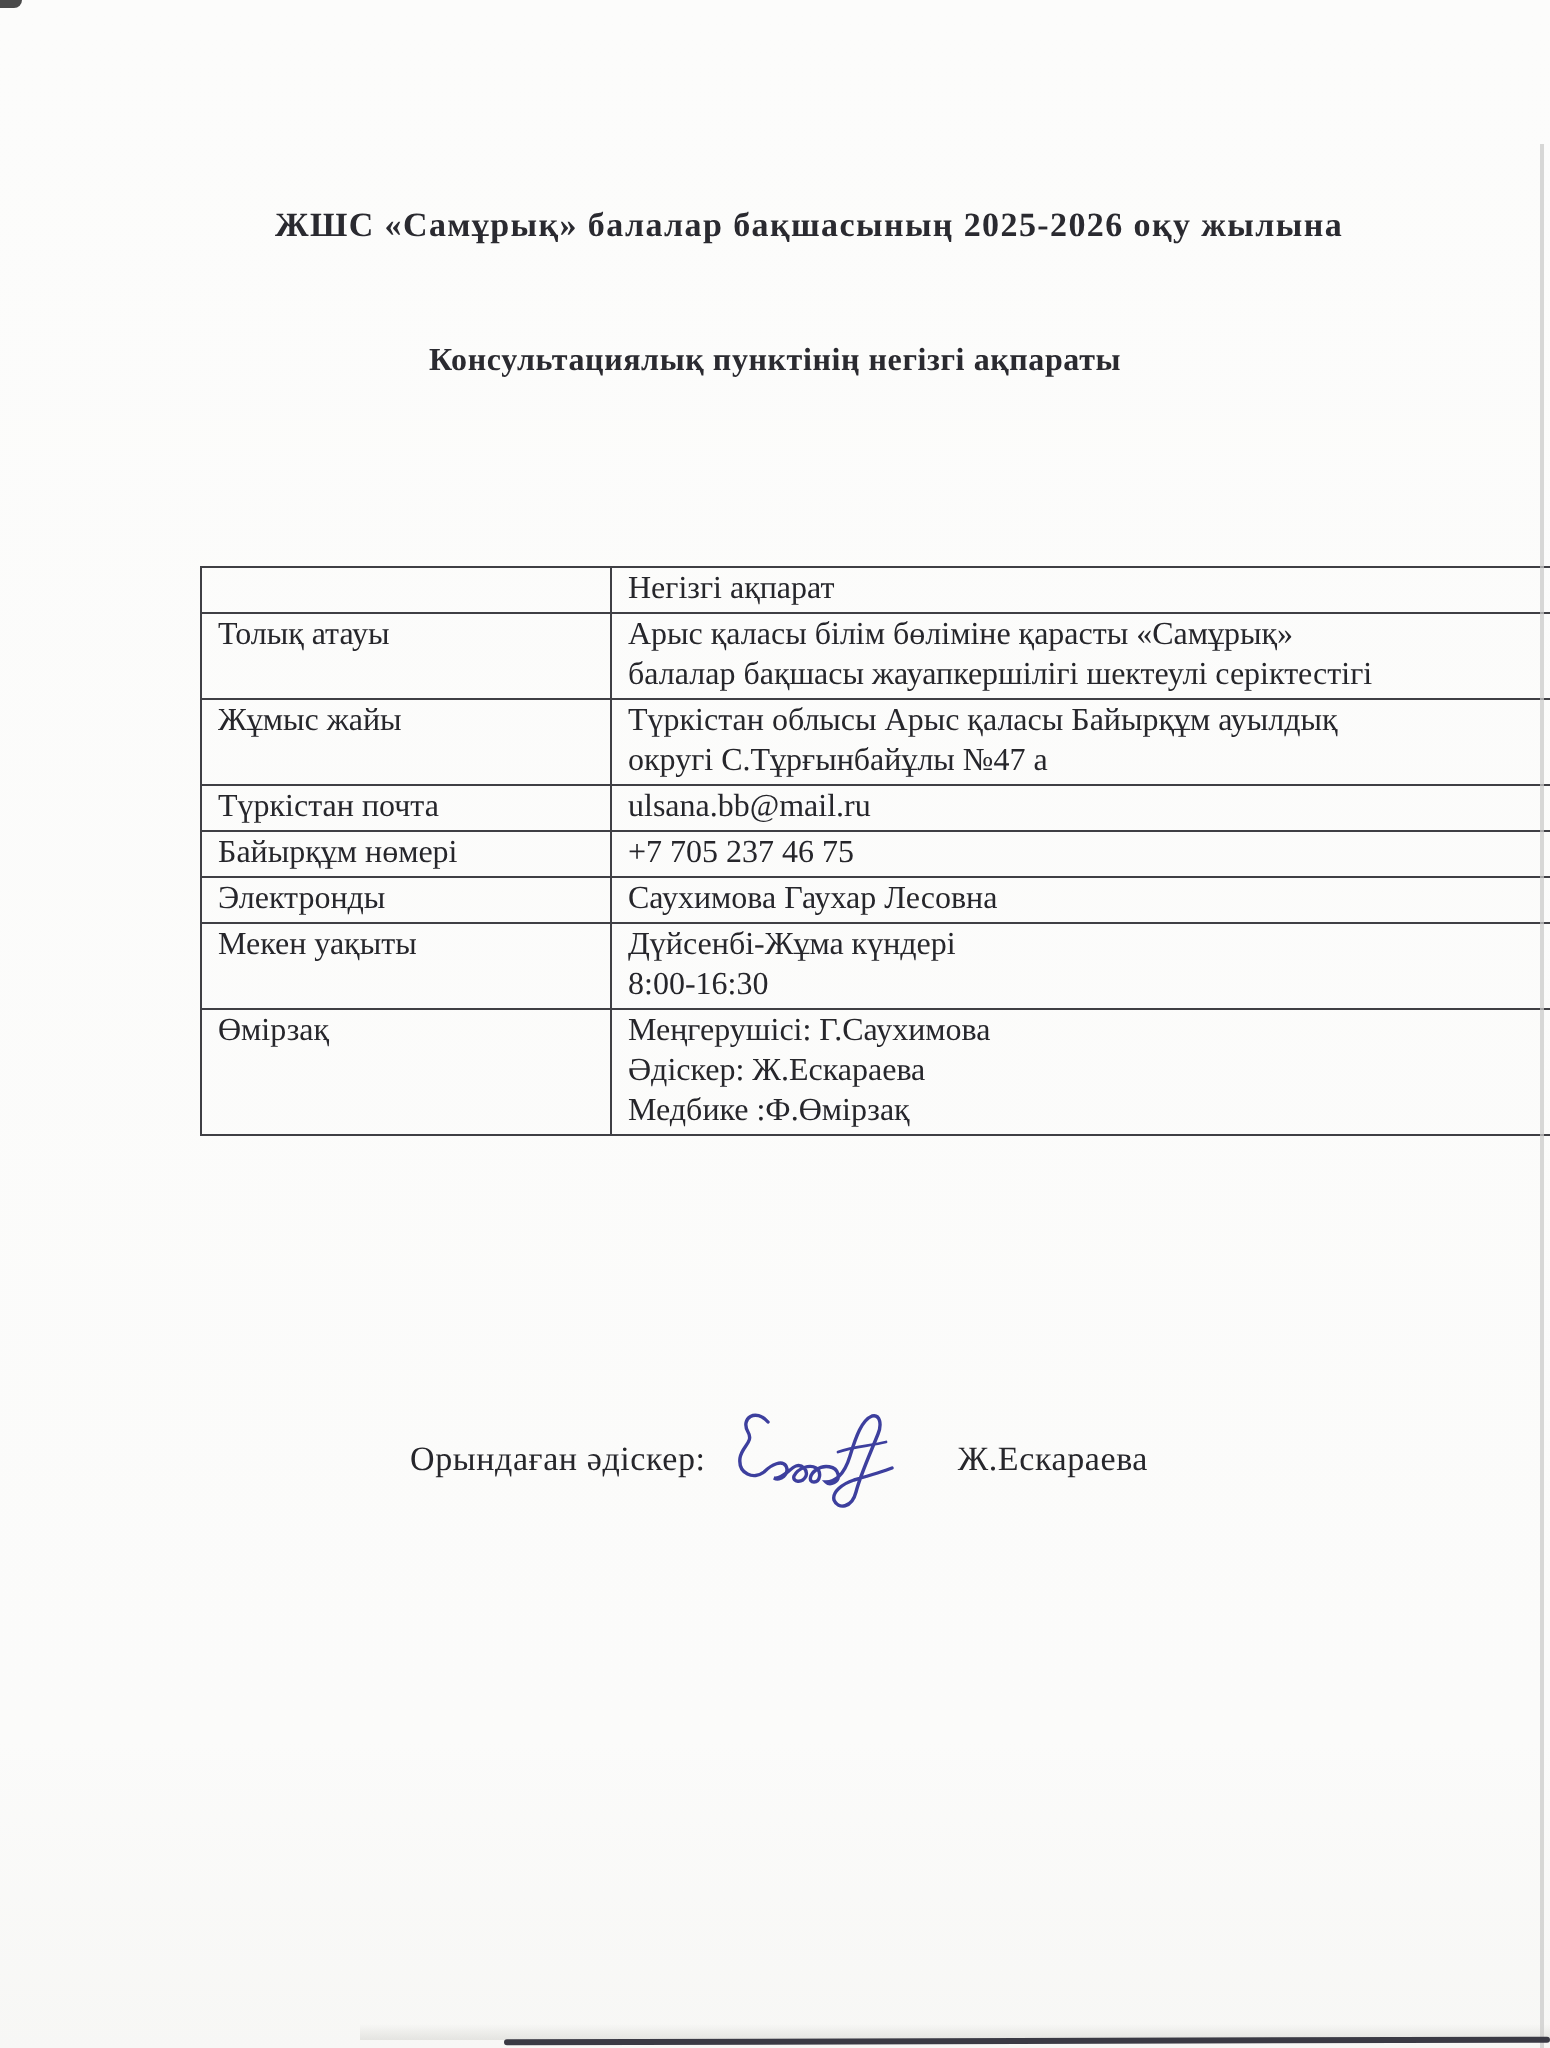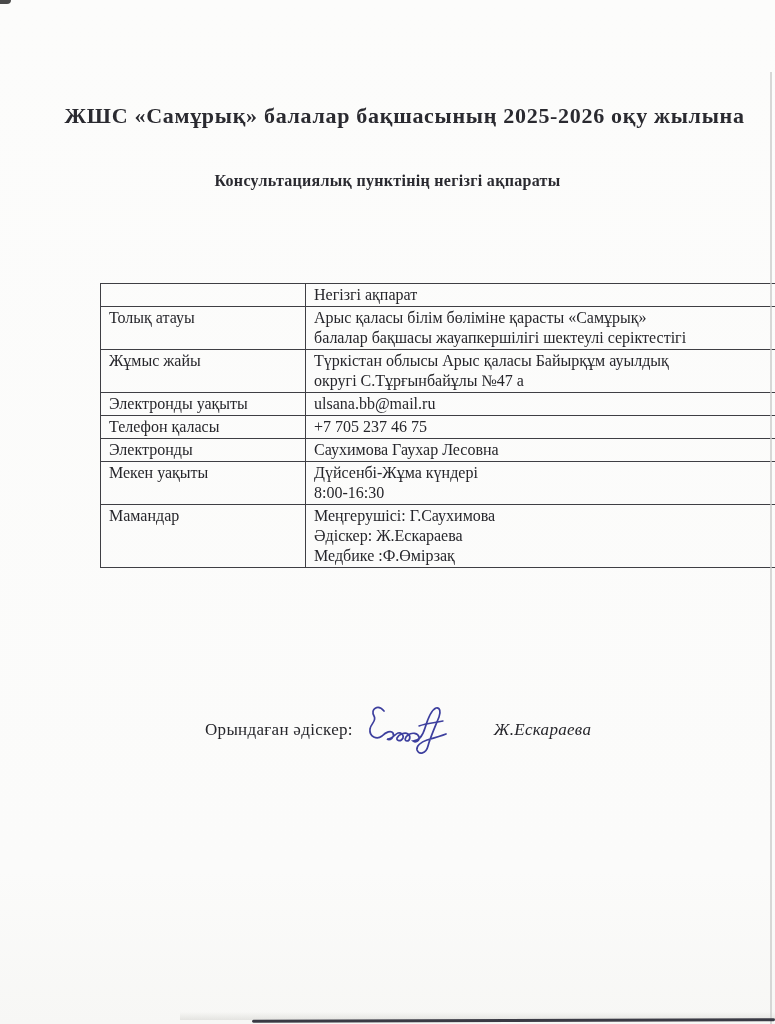--- a/index.html
+++ b/index.html
@@ -14,21 +14,21 @@
     color: #26262b;
   }
   .doc-title {
     position: absolute;
     top: 103px;
     left: 0;
     width: 100%;
     padding-left: 34px;
     box-sizing: border-box;
     text-align: center;
-    font-size: 22px;
+    font-size: 17px;
     font-weight: bold;
     letter-spacing: 0.7px;
     color: #2a2a30;
   }
   .doc-subtitle {
     position: absolute;
     top: 172px;
     left: 0;
     width: 100%;
     text-align: center;
@@ -61,21 +61,21 @@
     top: 700px;
     left: 205px;
     height: 60px;
     display: flex;
     align-items: center;
     font-size: 17px;
     letter-spacing: 0.3px;
   }
   .sign-label { margin-right: 14px; text-align: right; }
   .sign-svg { width: 100px; height: 58px; margin-right: 10px; margin-top: -6px; }
-  .sign-name { margin-left: 17px; font-style: italic; }
+  .sign-name { margin-left: 2px; }
   .edge-right {
     position: absolute;
     top: 72px;
     bottom: 0;
     right: 3px;
     width: 2px;
     background: #cbcbc9;
     opacity: 0.75;
   }
   .edge-bottom {
@@ -125,38 +125,38 @@
         <td class="col-label">Толық атауы</td>
         <td class="col-value">Арыс қаласы білім бөліміне қарасты «Самұрық»
 балалар бақшасы жауапкершілігі шектеулі серіктестігі</td>
       </tr>
       <tr>
         <td class="col-label">Жұмыс жайы</td>
         <td class="col-value">Түркістан облысы Арыс қаласы Байырқұм ауылдық
 округі С.Тұрғынбайұлы №47 а</td>
       </tr>
       <tr>
-        <td class="col-label">Электронды уақыты</td>
+        <td class="col-label">Түркістан почта</td>
         <td class="col-value">ulsana.bb@mail.ru</td>
       </tr>
       <tr>
-        <td class="col-label">Телефон қаласы</td>
+        <td class="col-label">Байырқұм нөмері</td>
         <td class="col-value">+7 705 237 46 75</td>
       </tr>
       <tr>
         <td class="col-label">Электронды</td>
         <td class="col-value">Саухимова Гаухар Лесовна</td>
       </tr>
       <tr>
         <td class="col-label">Мекен уақыты</td>
         <td class="col-value">Дүйсенбі-Жұма күндері
 8:00-16:30</td>
       </tr>
       <tr>
-        <td class="col-label">Мамандар</td>
+        <td class="col-label">Өмірзақ</td>
         <td class="col-value">Меңгерушісі: Г.Саухимова
 Әдіскер: Ж.Ескараева
 Медбике :Ф.Өмірзақ</td>
       </tr>
     </tbody>
   </table>
 
   <div class="sign-row">
     <span class="sign-label">Орындаған әдіскер:</span>
     <svg class="sign-svg" viewBox="0 0 100 58" fill="none" xmlns="http://www.w3.org/2000/svg">

